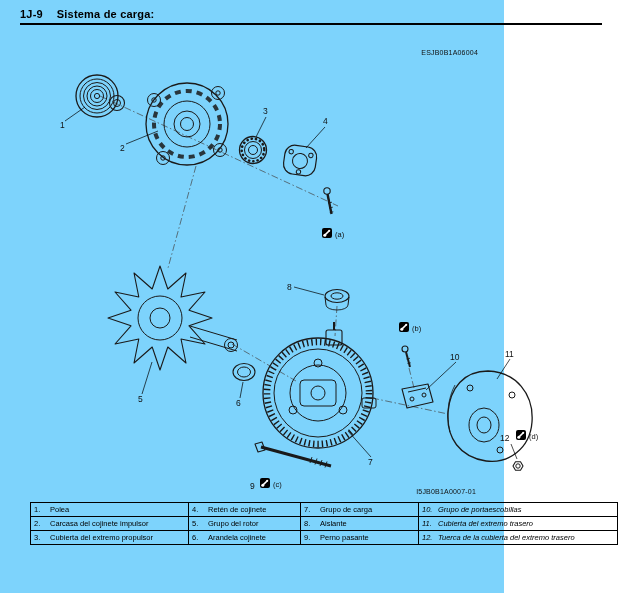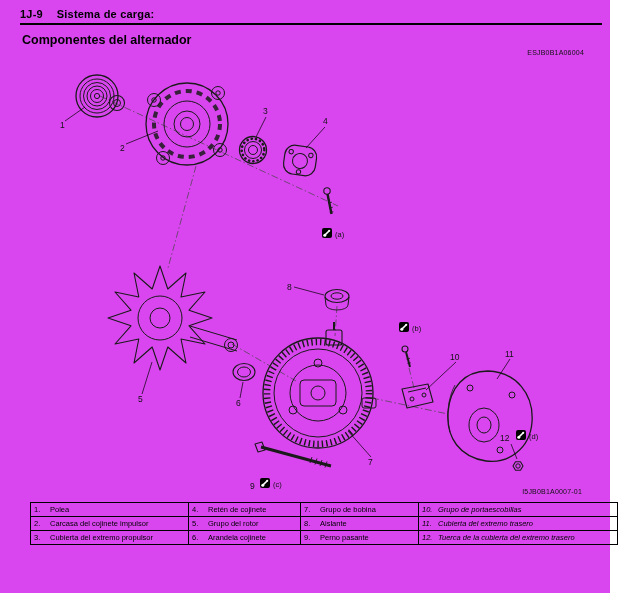--- a/index.html
+++ b/index.html
@@ -1,17 +1,17 @@
 <!DOCTYPE html>
 <html><head>
 <meta charset="utf-8">
 <style>
   html,body{margin:0;padding:0;background:#fff;}
   body{width:622px;height:593px;position:relative;font-family:"Liberation Sans",sans-serif;color:#000;overflow:hidden;}
-  .page{position:relative;width:610px;height:593px;background:#d946ef;}
+  .page{position:relative;width:504px;height:593px;background:#7dd3fc;}
 
   .hdr{position:absolute;left:20px;top:8px;width:582px;font-size:11px;font-weight:bold;letter-spacing:.2px;}
   .hdr .code{margin-right:14px;}
   .rule{position:absolute;left:20px;top:23px;width:582px;border-top:2.5px solid #000;}
 
   .title{position:absolute;left:22px;top:33px;font-size:12.5px;font-weight:bold;}
 
   .fig-code{position:absolute;font-size:7px;letter-spacing:.2px;color:#111;}
   .fig-code.top{right:26px;top:49px;}
   .fig-code.bottom{right:28px;top:488px;}
@@ -30,21 +30,20 @@
 </head>
 <body>
 
 <div class="page">
 
   <div class="hdr">
     <span class="code">1J-9</span><span>Sistema de carga:</span>
   </div>
   <div class="rule"></div>
 
-  <div class="title">Componentes del alternador</div>
 
   <div class="fig-code top">ESJB0B1A06004</div>
   <div class="fig-code bottom">I5JB0B1A0007-01</div>
 
   <svg width="622" height="593" viewBox="0 0 622 593">
     <defs>
       <g id="torqueIcon">
         <rect x="0" y="0" width="10" height="10" rx="2" fill="#000"></rect>
         <path d="M2.6,7.4 L7,3" stroke="#fff" stroke-width="1.6" fill="none"></path>
         <circle cx="2.8" cy="7.2" r="1.5" fill="#fff"></circle>
@@ -238,21 +237,21 @@
           </td>
       <td class="c2">
             <div class="cell">
               <span class="num">4.</span>
               <span class="name">Retén de cojinete</span>
             </div>
           </td>
       <td class="c3">
             <div class="cell">
               <span class="num">7.</span>
-              <span class="name">Grupo de bobina</span>
+              <span class="name">Grupo de carga</span>
             </div>
           </td>
       <td class="c4">
             <div class="cell">
               <span class="num">10.</span>
               <span class="name">Grupo de portaescobillas</span>
             </div>
           </td>
     </tr>
     <tr>

